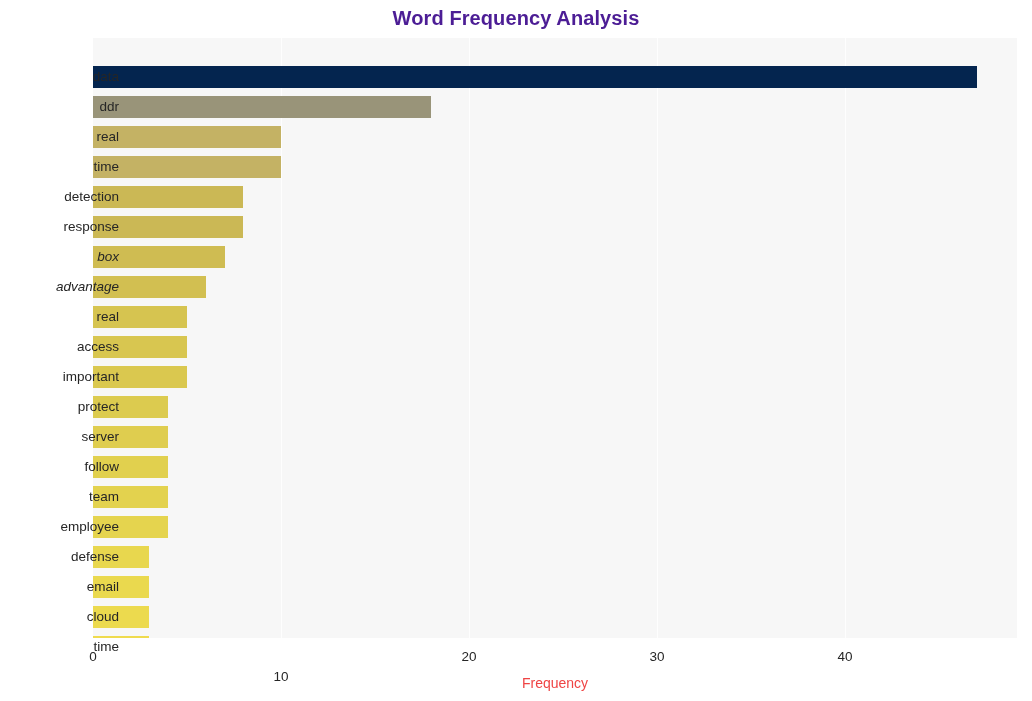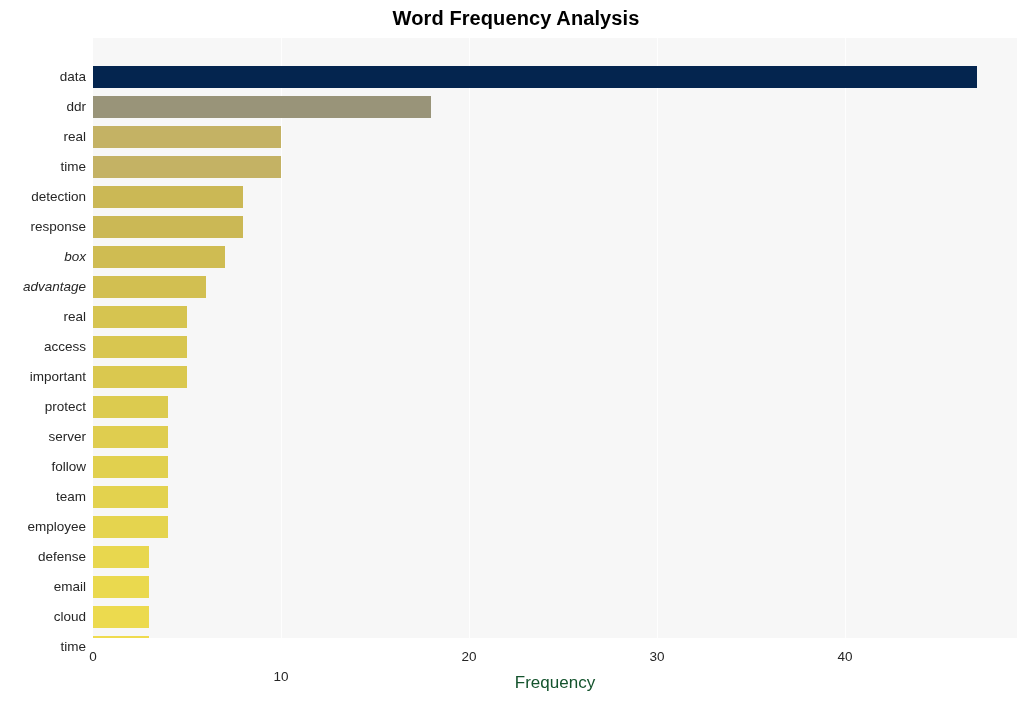--- a/index.html
+++ b/index.html
@@ -24,21 +24,21 @@
 
   
   #chart-title {
     position: absolute;
     left: 0;
     top: 5px;
     width: 1032px;
     text-align: center;
     font-size: 20px;
     font-weight: bold;
-    color: #000000;
+    color: #4c1d95;
     letter-spacing: 0.1px;
     line-height: 26px;
     white-space: nowrap;
   }
 
   
   #plot-area {
     position: absolute;
     left: 93px;
     top: 38px;
@@ -78,20 +78,21 @@
     height: 22px;
   }
 
   
   #y-tick-labels {
     position: absolute;
     left: 0;
     top: 38px;
     width: 86px;
     height: 600px;
+    padding-left: 33px;
   }
   .y-tick-label {
     position: absolute;
     right: 0;
     width: 86px;
     text-align: right;
     font-size: 13.5px;
     color: #262626;
     line-height: 14px;
     white-space: nowrap;
@@ -117,22 +118,22 @@
     white-space: nowrap;
   }
 
   
   #x-axis-title {
     position: absolute;
     left: 93px;
     top: 674px;
     width: 924px;
     text-align: center;
-    font-size: 17px;
-    color: #14532d;
+    font-size: 14px;
+    color: #ef4444;
     line-height: 18px;
     white-space: nowrap;
   }
 </style>
 </head>
 <body>
 
 <div id="figure">
 
   <div id="chart-title">Word Frequency Analysis</div>

